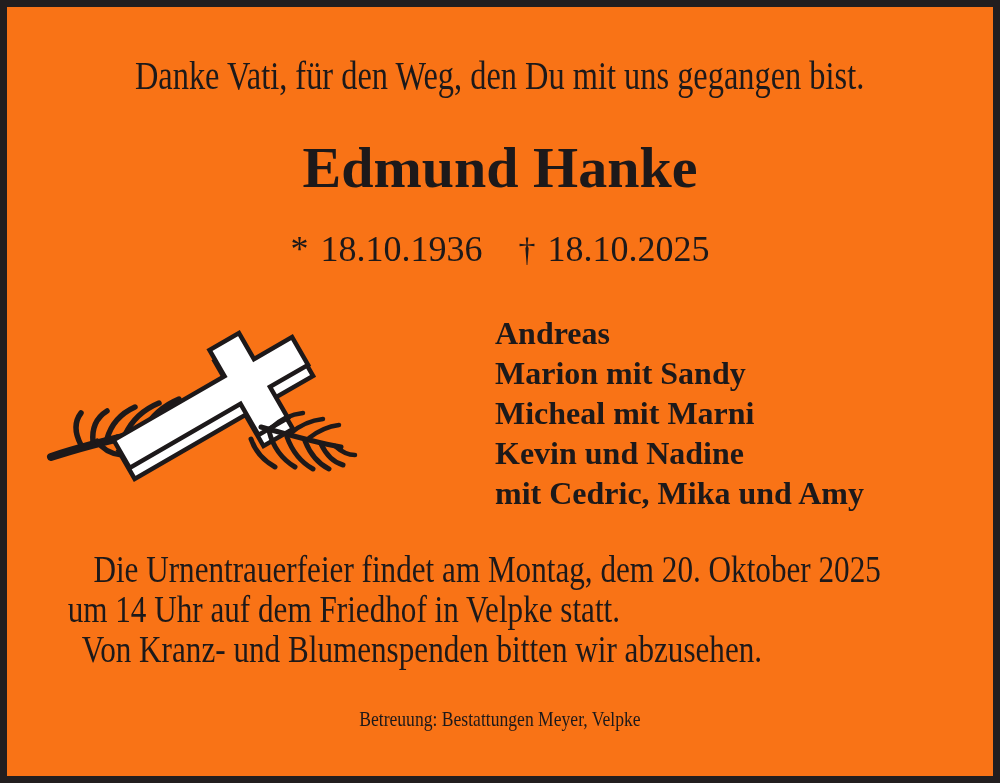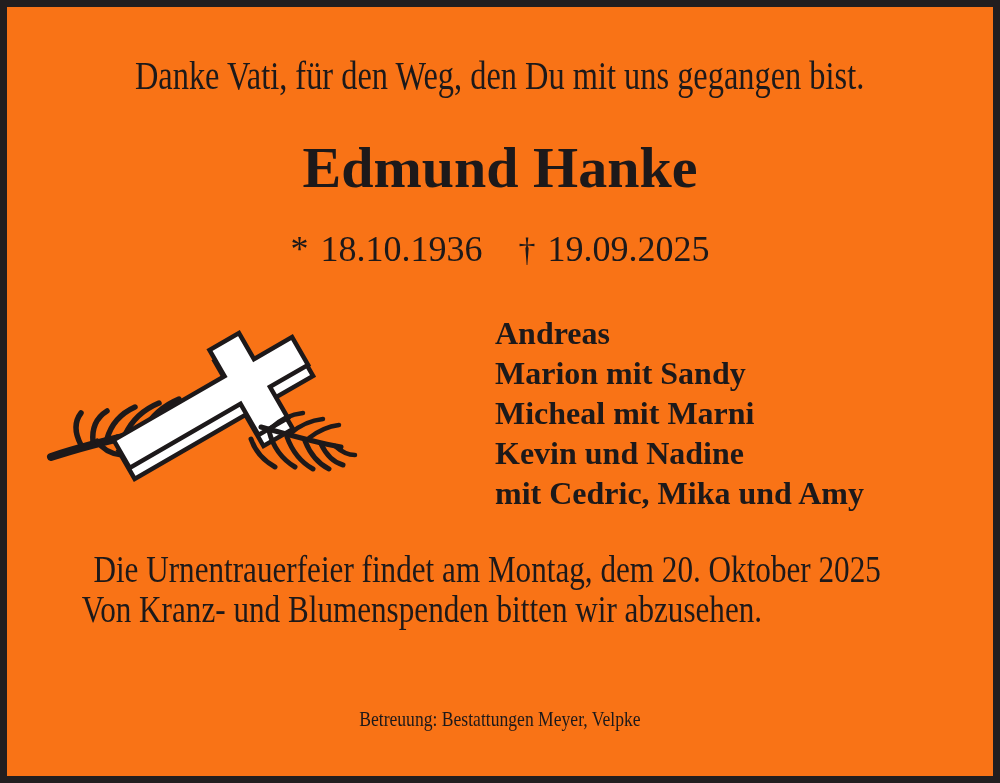--- a/index.html
+++ b/index.html
@@ -111,21 +111,21 @@
 
   <div class="center-line deceased-name">Edmund Hanke</div>
 
   <div class="dates-row">
     <span class="date-group">
       <span>*</span>
       <span>18.10.1936</span>
     </span>
     <span class="date-group">
       <span class="death-symbol">†</span>
-      <span>19.09.2025</span>
+      <span>18.10.2025</span>
     </span>
   </div>
 
   <svg class="illustration" width="316" height="160" viewBox="0 0 316 160" aria-hidden="true">
 
     <g>
       <path class="stroke-art" stroke-width="8" d="M 6 130 C 30 122, 60 114, 96 106"></path>
       <path class="stroke-art" stroke-width="5" d="M 90 107 C 120 101, 145 96, 168 92"></path>
 
       <path class="stroke-art" stroke-width="5.5" d="M 36 118 Q 26 99 36 86"></path>
@@ -172,20 +172,23 @@
     <div>Micheal mit Marni</div>
     <div>Kevin und Nadine</div>
     <div>mit Cedric, Mika und Amy</div>
   </div>
 
   <div class="announcement">
     <div>
       <span class="condensed">Die Urnentrauerfeier findet am Montag, dem 20. Oktober 2025</span>
     </div>
     <div>
+      <span class="condensed">um 14 Uhr auf dem Friedhof in Velpke statt.</span>
+    </div>
+    <div>
       <span class="condensed">Von Kranz- und Blumenspenden bitten wir abzusehen.</span>
     </div>
   </div>
 
   <div class="center-line care-line">
     <span class="condensed">Betreuung: Bestattungen Meyer, Velpke</span>
   </div>
 
 </div>
 

